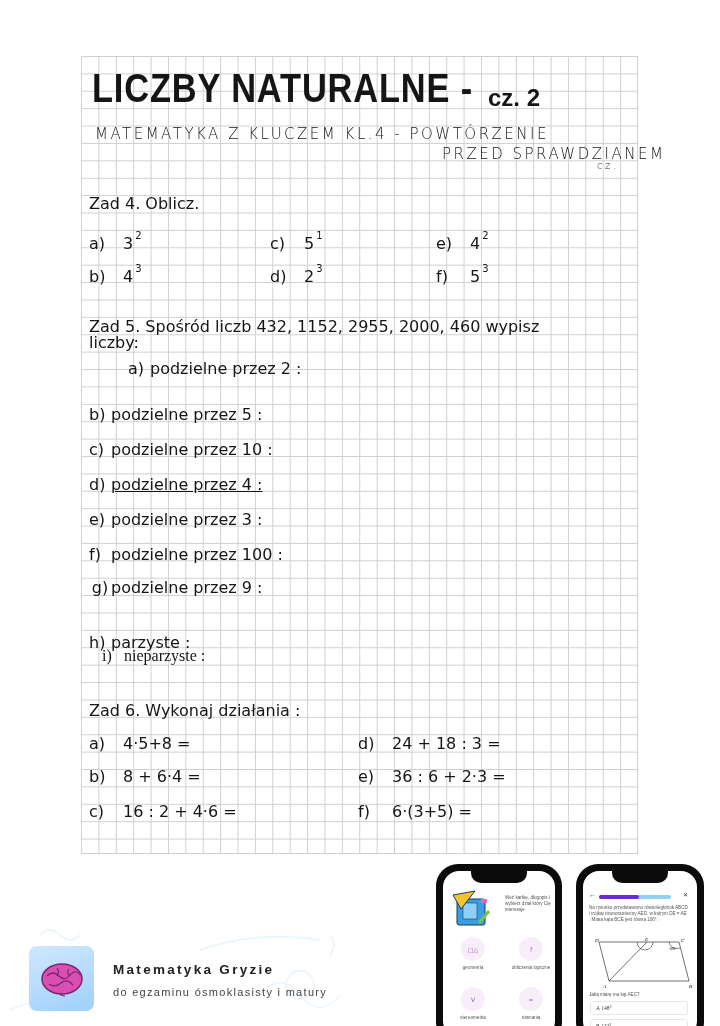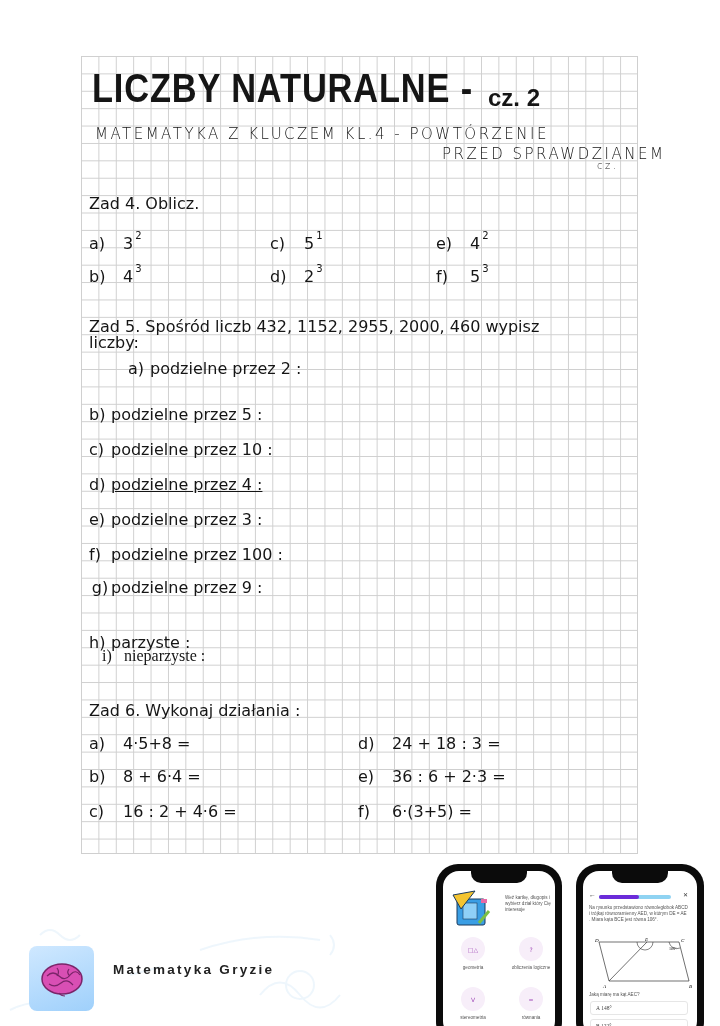--- a/index.html
+++ b/index.html
@@ -88,20 +88,21 @@
     <ellipse cx="23" cy="19" rx="20" ry="15" fill="#d94fb4" stroke="#7a2469" stroke-width="1.5"></ellipse>
     <path d="M8 16 q6 -6 12 0 q6 6 12 -2 q5 -5 9 1" fill="none" stroke="#7a2469" stroke-width="1.2"></path>
     <path d="M10 24 q6 4 12 -1 q6 -5 12 2" fill="none" stroke="#7a2469" stroke-width="1.2"></path>
     <path d="M18 8 q3 4 0 8" fill="none" stroke="#7a2469" stroke-width="1.2"></path>
     <path d="M30 9 q-3 4 1 7" fill="none" stroke="#7a2469" stroke-width="1.2"></path>
     <path d="M20 33 q2 3 6 3" fill="none" stroke="#7a2469" stroke-width="1.2"></path>
   </svg>
 </div>
 <div class="brand-name">Matematyka Gryzie</div>
 <div class="brand-tag">
+  <div>do egzaminu ósmoklasisty i matury</div>
 </div>
 
 <div class="phone" style="left:436px;">
   <div class="screen">
     <div class="notch"></div>
     <svg style="position:absolute;left:8px;top:18px;" width="42" height="40" viewBox="0 0 42 40">
       <rect x="6" y="10" width="28" height="26" rx="2" fill="#3a9ee4" stroke="#1b3a5c" stroke-width="1"></rect>
       <rect x="12" y="14" width="14" height="16" fill="#8fd0f7" stroke="#1b3a5c" stroke-width="0.6"></rect>
       <polygon points="2,6 24,2 10,20" fill="#f4c430" stroke="#1b3a5c" stroke-width="1"></polygon>
       <line x1="28" y1="34" x2="38" y2="22" stroke="#7bc043" stroke-width="3"></line>

